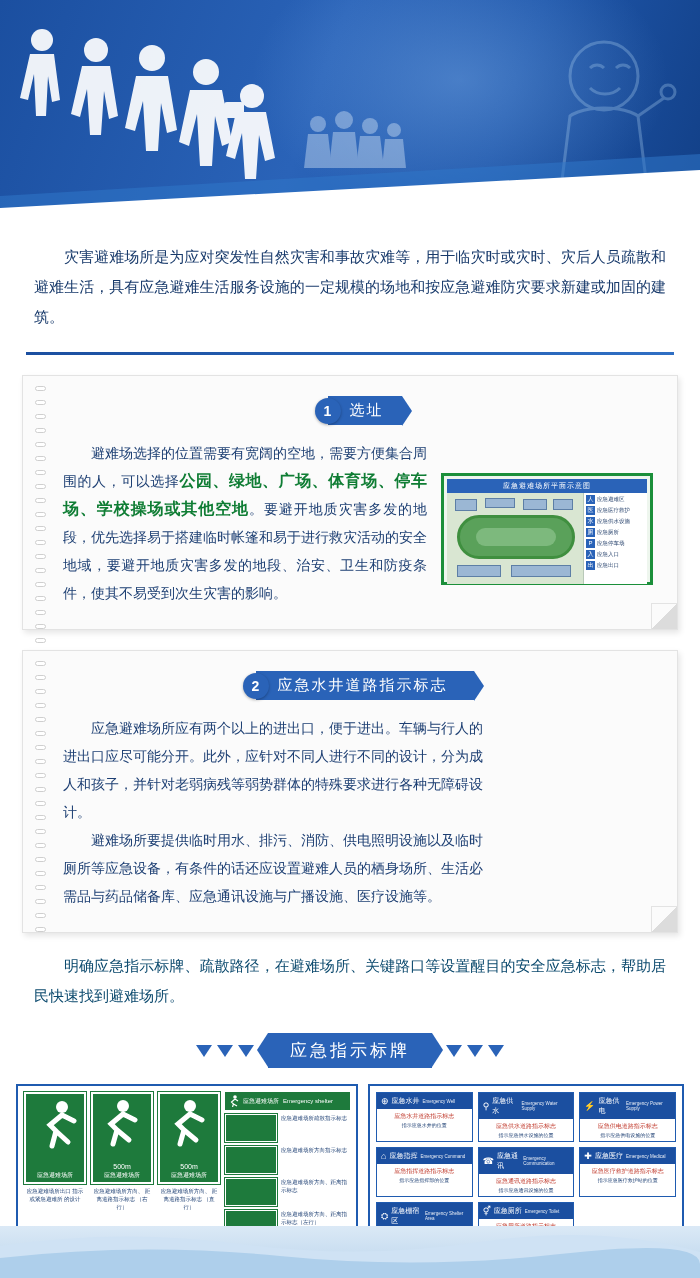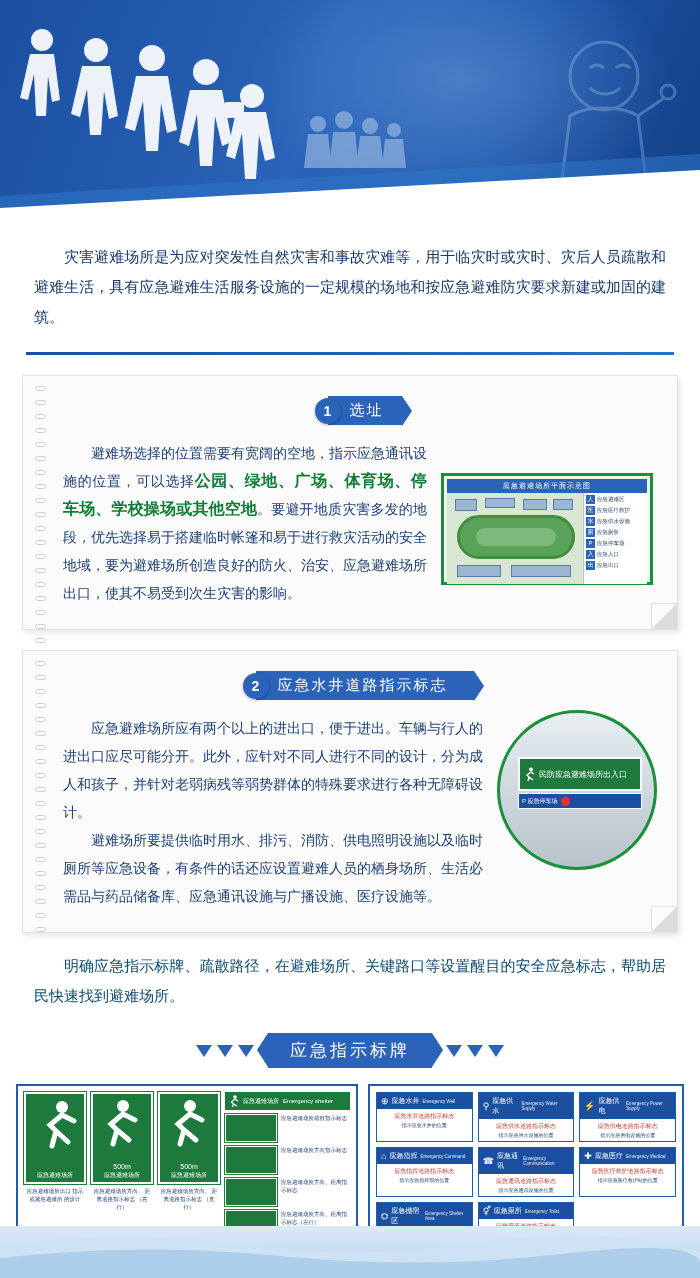--- a/index.html
+++ b/index.html
@@ -349,21 +349,21 @@
   </div>
 
   <div class="sec-head">
     <div class="sec-num">1</div>
     <div class="sec-title">选址</div>
   </div>
 
   <div class="sec1-inner">
     <div class="sec1-text body-text">
       <p>
-        <span>避难场选择的位置需要有宽阔的空地，指示应急通讯设施的位置，可以选择</span><span class="hl">公园、绿地、广场、体育场、停车场、学校操场或其他空地</span><span>。要避开地质灾害多发的地段，优先选择易于搭建临时帐篷和易于进行救灾活动的安全地域，要为避难场所创造良好的防火、治安、应急避难场所出口，使其不易受到次生灾害的影响。</span>
+        <span>避难场选择的位置需要有宽阔的空地，需要方便集合周围的人，可以选择</span><span class="hl">公园、绿地、广场、体育场、停车场、学校操场或其他空地</span><span>。要避开地质灾害多发的地段，优先选择易于搭建临时帐篷和易于进行救灾活动的安全地域，要避开地质灾害多发的地段、治安、卫生和防疫条件，使其不易受到次生灾害的影响。</span>
       </p>
     </div>
 
     <div class="map-card">
       <div class="map-title">应急避难场所平面示意图</div>
       <div class="map-body">
         <div class="map-left">
           <div class="map-field"></div>
           <div class="map-bldg" style="left:8px;top:6px;width:22px;height:12px;"></div>
           <div class="map-bldg" style="left:38px;top:5px;width:30px;height:10px;"></div>
@@ -431,33 +431,20 @@
       <i></i>
       <i></i>
   </div>
 
   <div class="sec-head">
     <div class="sec-num">2</div>
     <div class="sec-title wide">应急水井道路指示标志</div>
   </div>
 
   <div class="sec2-inner">
-    <div class="circle-photo">
-      <div class="cp-sign">
-        <svg width="12" height="14" viewBox="0 0 12 14">
-          <circle cx="7" cy="2.5" r="2" fill="#fff"></circle>
-          <path d="M7 5 L3 8 L5 10 L4 14 M7 5 L10 7 M5 10 L9 13" stroke="#fff" stroke-width="1.4" fill="none"></path>
-        </svg>
-        <span>民防应急避难场所出入口</span>
-      </div>
-      <div class="cp-sub">
-        <span>P 应急停车场</span>
-        <span class="cp-dot"></span>
-      </div>
-    </div>
 
     <div class="sec2-text body-text">
       <p>应急避难场所应有两个以上的进出口，便于进出。车辆与行人的进出口应尽可能分开。此外，应针对不同人进行不同的设计，分为成人和孩子，并针对老弱病残等弱势群体的特殊要求进行各种无障碍设计。</p>
       <p>避难场所要提供临时用水、排污、消防、供电照明设施以及临时厕所等应急设备，有条件的话还应设置避难人员的栖身场所、生活必需品与药品储备库、应急通讯设施与广播设施、医疗设施等。</p>
     </div>
   </div>
   <div class="fold"></div>
 </div>
 
 <div class="mid-para">明确应急指示标牌、疏散路径，在避难场所、关键路口等设置醒目的安全应急标志，帮助居民快速找到避难场所。</div>

